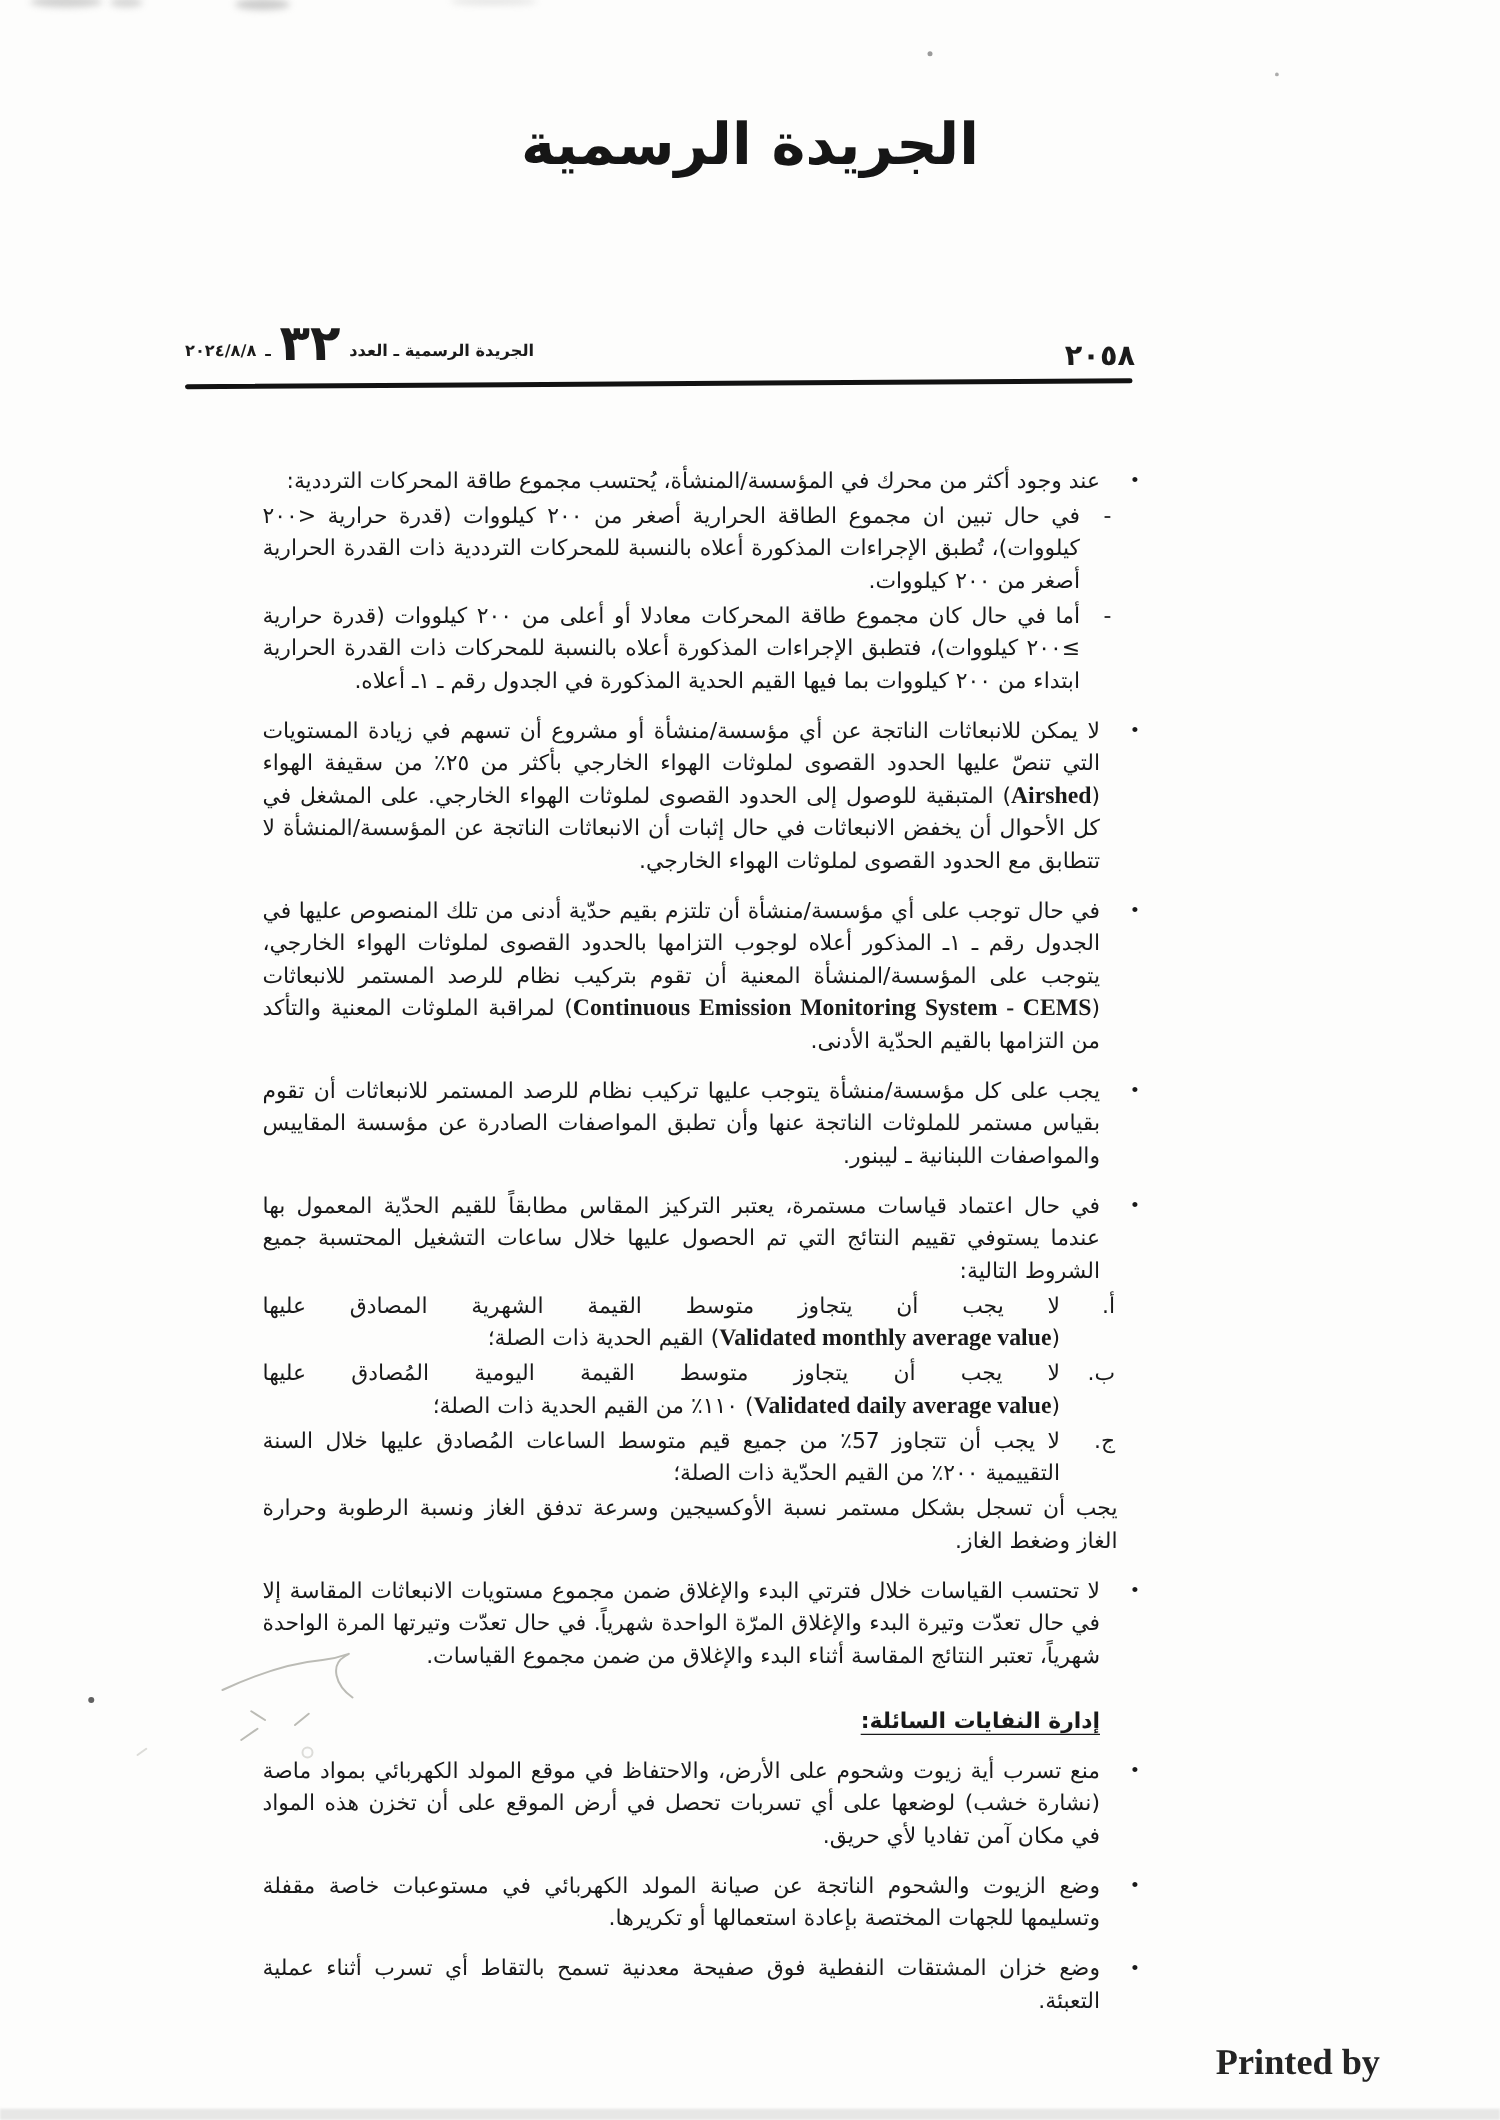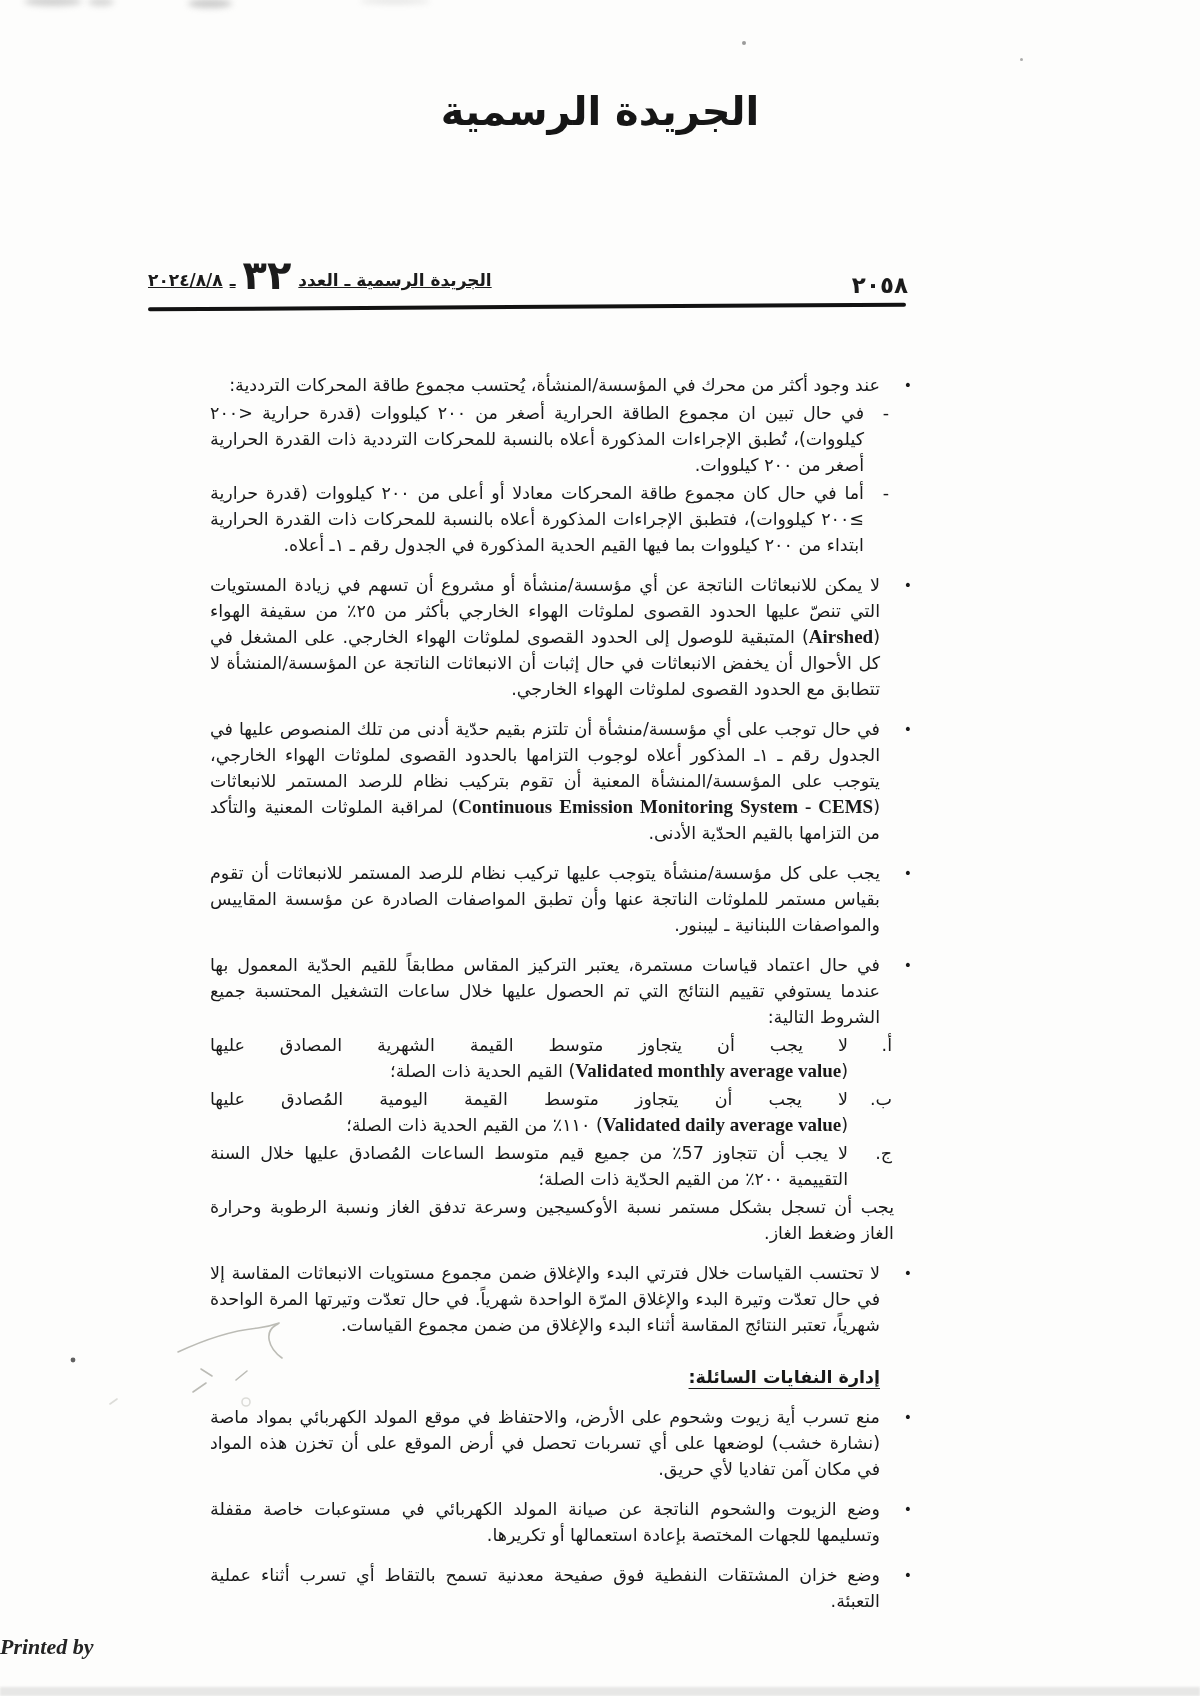--- a/index.html
+++ b/index.html
@@ -11,37 +11,37 @@
     background:#fdfdfc;
     overflow:hidden;
     font-family:"DejaVu Sans",sans-serif;
     color:#1b1b1b;
   }
   
   .masthead{
     position:absolute;top:88px;left:0;right:0;
     text-align:center;
     direction:rtl;
-    font-size:40px;font-weight:bold;
+    font-size:46px;font-weight:bold;
     letter-spacing:1px;
     color:#161616;
   }
   
   .runhead{
     position:absolute;top:252px;left:148px;width:760px;
     direction:rtl;
     display:flex;justify-content:space-between;align-items:flex-end;
   }
   .runhead .pageno{
     font-size:23px;font-weight:bold;
     letter-spacing:2px;
     transform:translateY(6px);
   }
   .jline{display:flex;align-items:baseline;direction:rtl;gap:7px;font-weight:bold;}
-  .jline .small{font-size:17px;text-decoration:underline;}
+  .jline .small{font-size:13px;}
   .jline .issue{font-size:40px;line-height:1;transform:translateY(3px);}
   .hrule{
     position:absolute;top:305px;left:148px;width:758px;height:4px;
     background:#121212;
     transform:rotate(-0.35deg);
     border-radius:2px;
   }
   
   .docbody{
     position:absolute;top:372px;left:178px;width:742px;
@@ -68,23 +68,23 @@
   .en{
     font-family:"Liberation Serif",serif;
     font-weight:bold;
     direction:ltr;unicode-bidi:embed;
     font-size:19px;
     white-space:nowrap;
   }
   
   .printfoot{
     position:absolute;top:1634px;left:0;right:96px;
-    text-align:left;
+    text-align:right;
     font-family:"Liberation Serif",serif;
-    font-weight:bold;font-size:22px;color:#242424;font-style:italic;
+    font-weight:bold;font-size:29px;color:#242424;
   }
   
   .smudge{position:absolute;background:#9a9a9a;border-radius:50%;filter:blur(3px);}
   .speck{position:absolute;background:#4a4a4a;border-radius:50%;}
   .pencil-svg{position:absolute;left:50px;top:1318px;}
   .bottom-strip{
     position:absolute;left:0;right:0;bottom:0;height:9px;
     background:#e7e7e6;filter:blur(1px);
   }
 </style>

